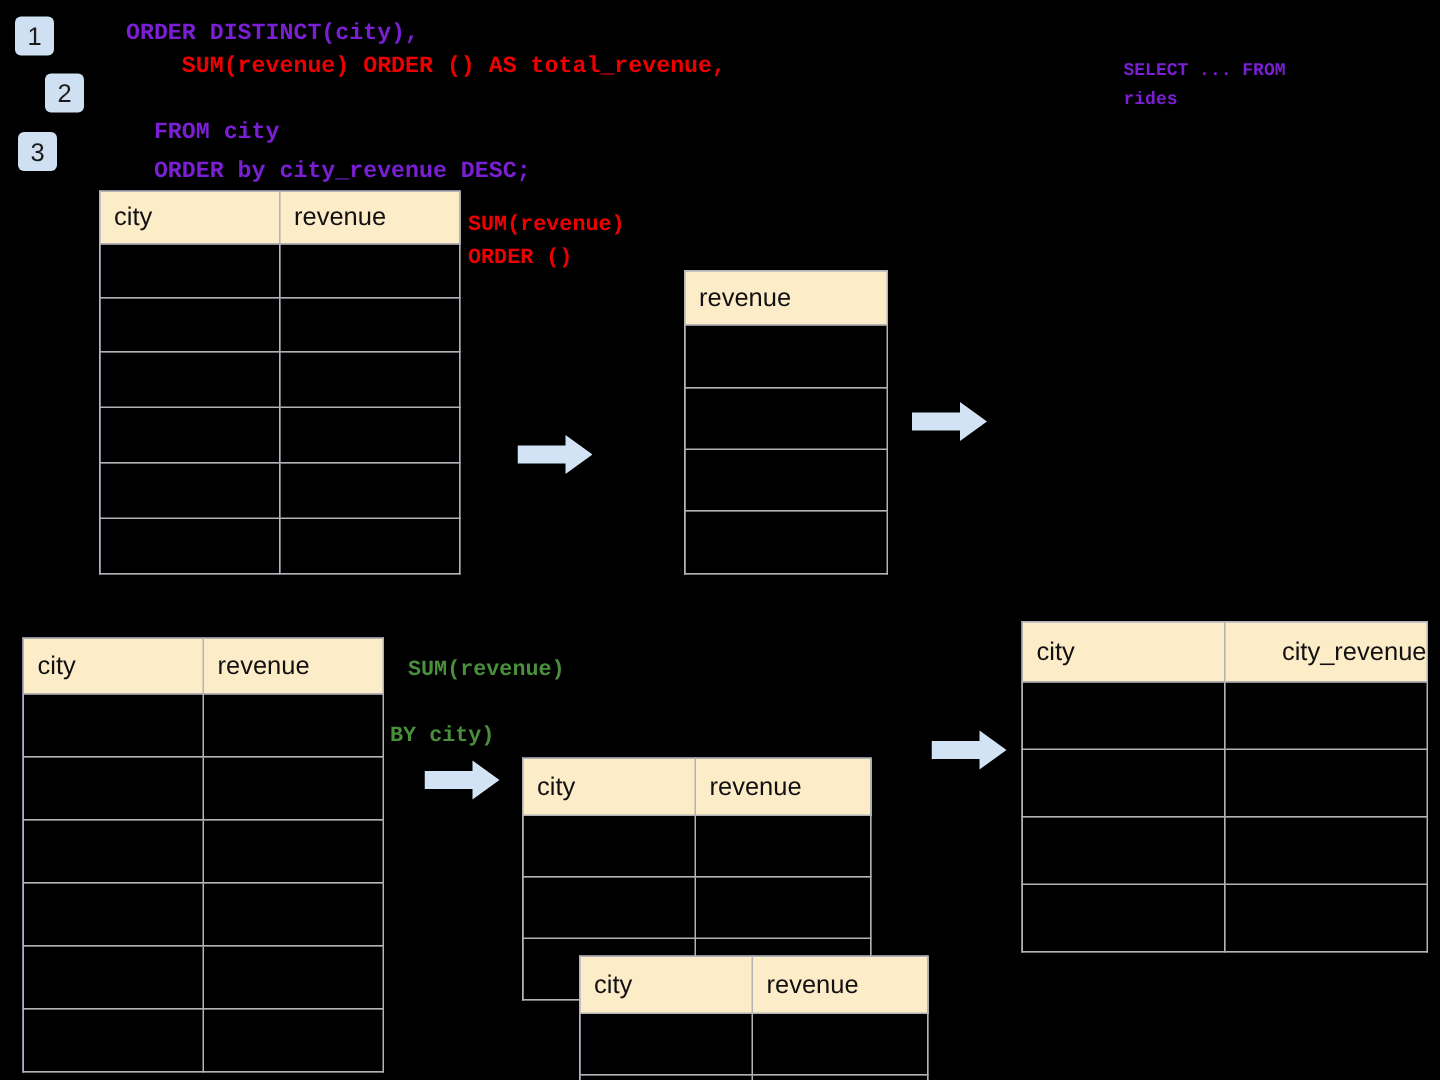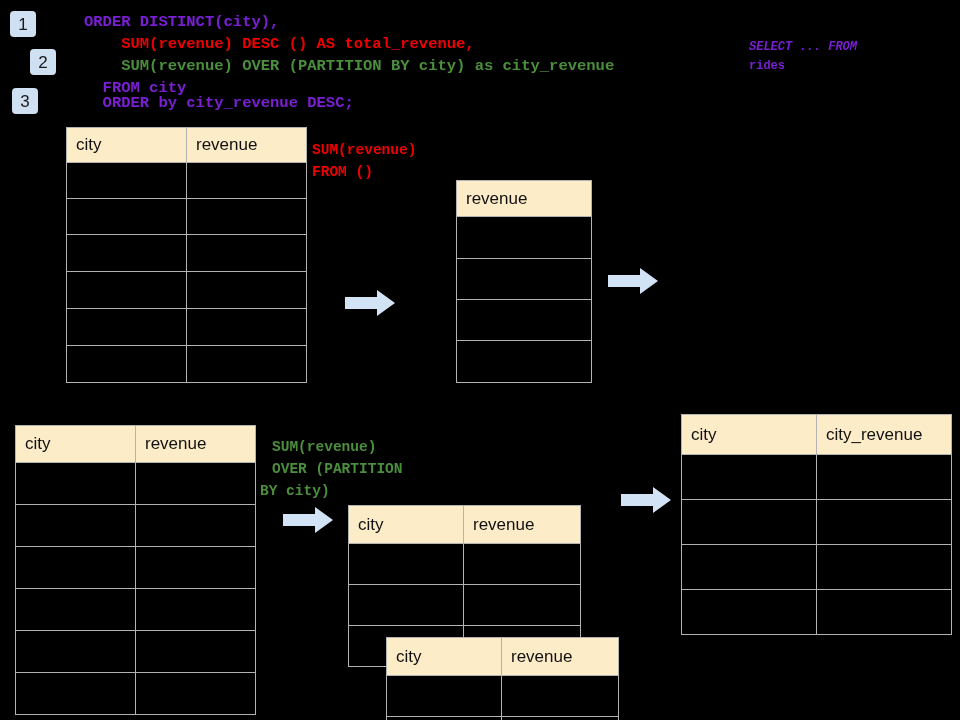--- a/index.html
+++ b/index.html
@@ -90,33 +90,31 @@
     <span>1</span>
   </div>
   <div class="badge" style="left:30px; top:49px;">
     <span>2</span>
   </div>
   <div class="badge" style="left:12px; top:88px;">
     <span>3</span>
   </div>
 
   <div class="code code-main c-purple" style="left:84px; top:12px;">ORDER DISTINCT(city),</div>
-  <div class="code code-main c-red" style="left:84px; top:34px;">    SUM(revenue) DESC () AS total_revenue,</div>
-  <div class="code code-main c-green" style="left:84px; top:56px;">    SUM(revenue) OVER (PARTITION BY city) as city_revenue</div>
+  <div class="code code-main c-red" style="left:84px; top:34px;">    SUM(revenue) ORDER () AS total_revenue,</div>
   <div class="code code-main c-purple" style="left:84px; top:78px;">  FROM city</div>
-  <div class="code code-main c-purple" style="left:84px; top:93px;text-align:right;">  ORDER by city_revenue DESC;</div>
-
-  <div class="code code-small c-purple" style="left:749px; top:38px;font-style:italic;">SELECT ... FROM</div>
+  <div class="code code-main c-purple" style="left:84px; top:104px;text-align:right;">  ORDER by city_revenue DESC;</div>
+
+  <div class="code code-small c-purple" style="left:749px; top:38px;">SELECT ... FROM</div>
   <div class="code code-small c-purple" style="left:749px; top:57px;">rides</div>
 
   <div class="code code-note c-red" style="left:312px; top:139px;">SUM(revenue)</div>
-  <div class="code code-note c-red" style="left:312px; top:161px;">FROM ()</div>
+  <div class="code code-note c-red" style="left:312px; top:161px;">ORDER ()</div>
 
   <div class="code code-note c-green" style="left:272px; top:436px;">SUM(revenue)</div>
-  <div class="code code-note c-green" style="left:272px; top:458px;">OVER (PARTITION</div>
   <div class="code code-note c-green" style="left:260px; top:480px;">BY city)</div>
 
   <table class="tbl" style="left:66px; top:127px; width:240px;">
     <colgroup>
         <col style="width:120px">
         <col style="width:120px">
       </colgroup>
     <thead>
       <tr>
         <th style="height:34px;">city</th>
@@ -267,21 +265,21 @@
   </table>
 
   <table class="tbl" style="left:681px; top:414px; width:270px;">
     <colgroup>
         <col style="width:135px">
         <col style="width:135px">
       </colgroup>
     <thead>
       <tr>
         <th style="height:39px;">city</th>
-        <th style="height:39px;">city_revenue</th>
+        <th style="height:39px;text-align:right;">city_revenue</th>
       </tr>
     </thead>
     <tbody>
       <tr>
           <td style="height:44px;"></td>
           <td></td>
         </tr>
       <tr>
           <td style="height:44px;"></td>
           <td></td>

